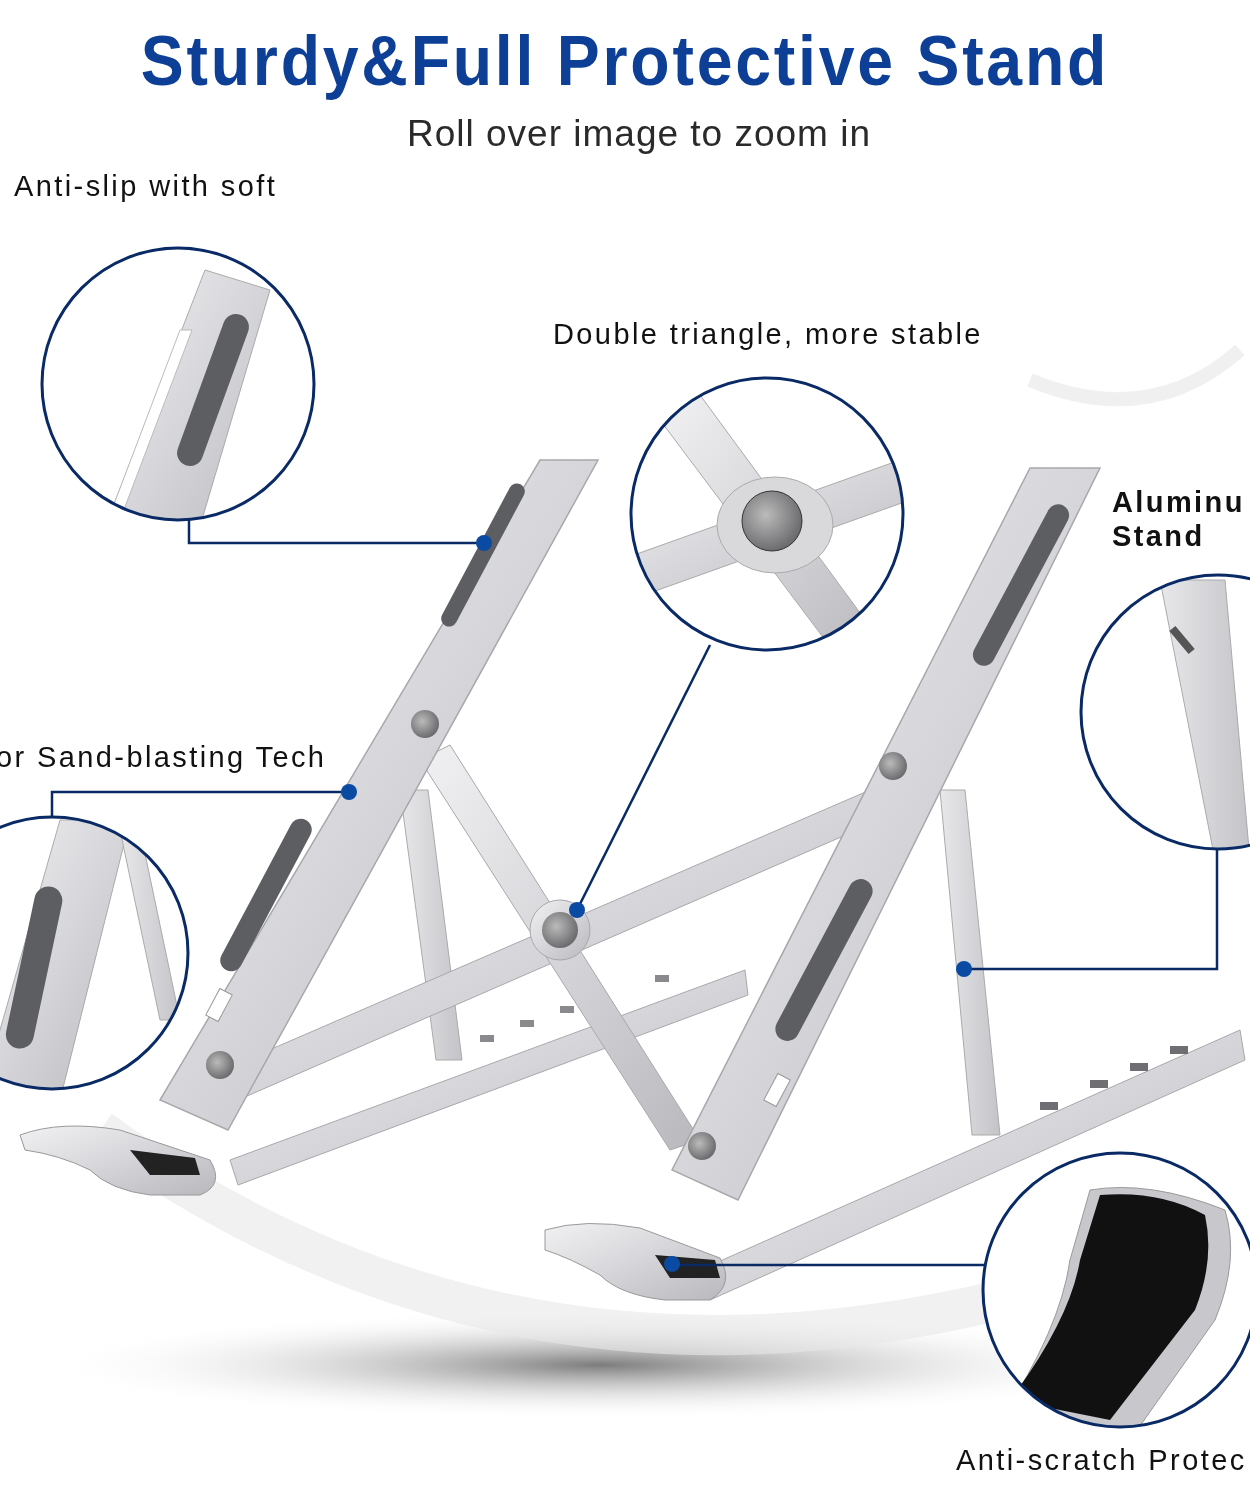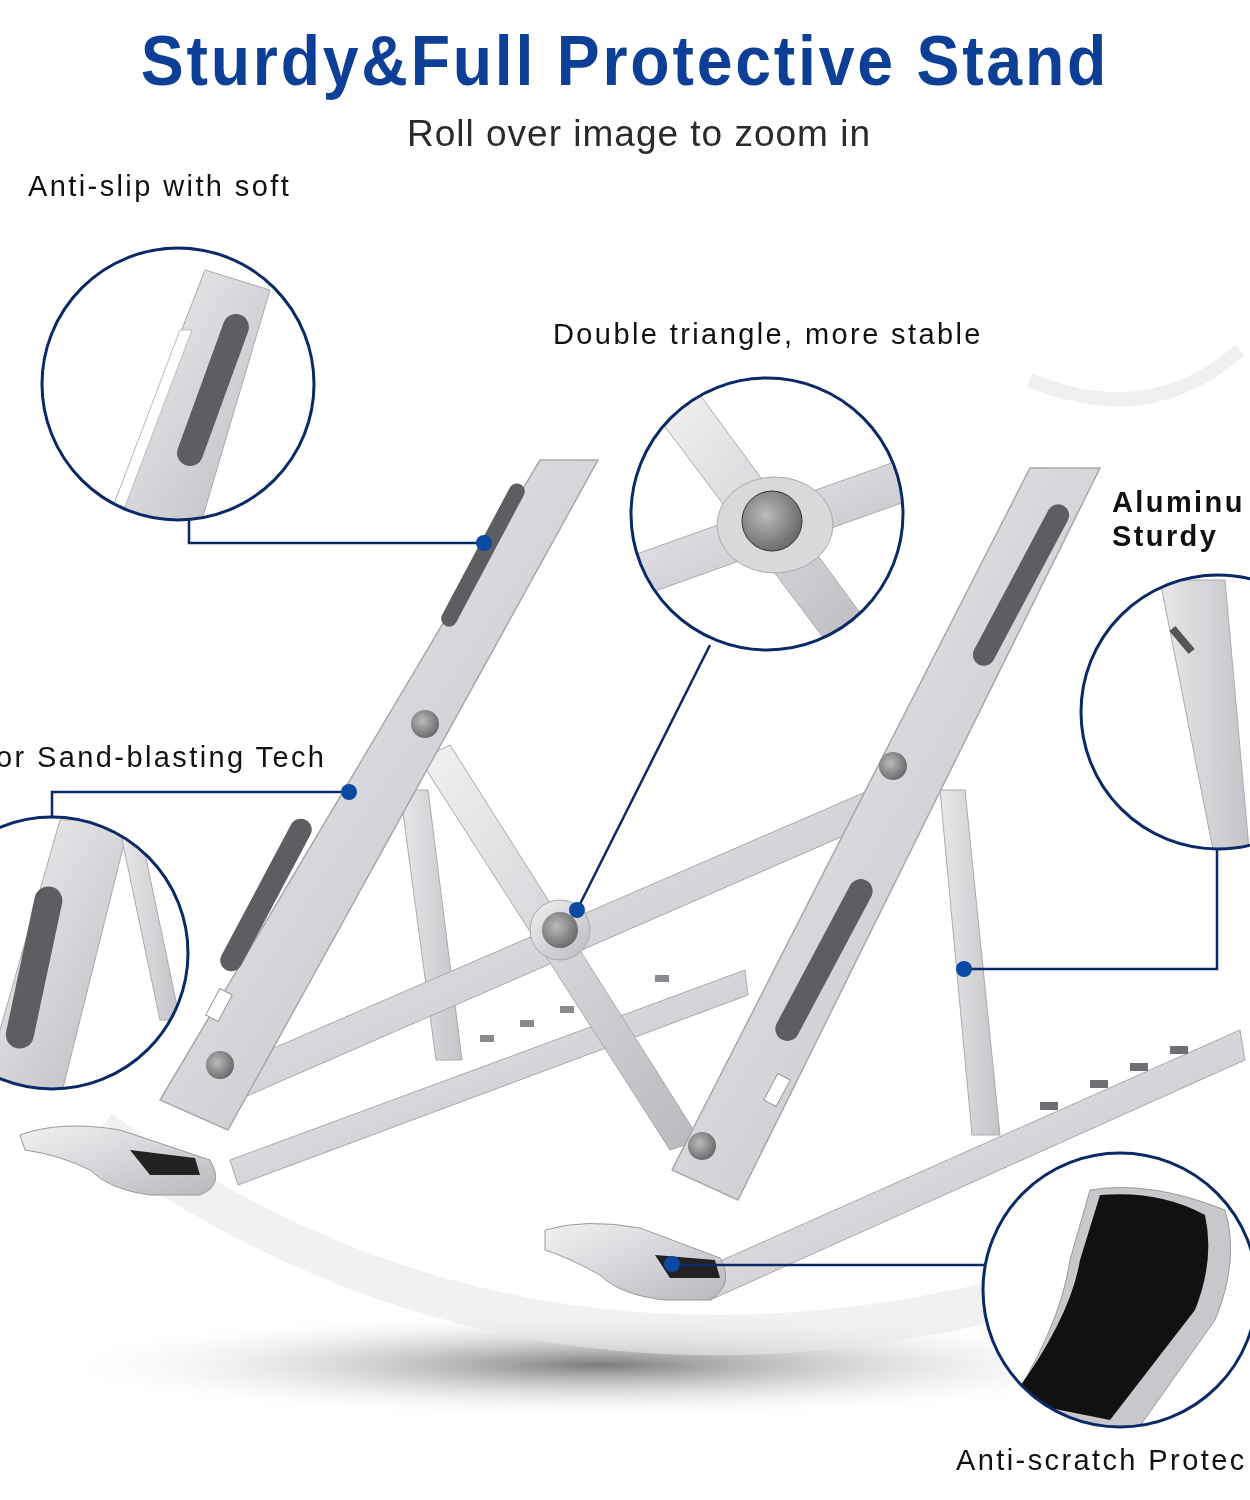--- a/index.html
+++ b/index.html
@@ -170,28 +170,28 @@
   </g>
   <g fill="#0b4aa2">
     <circle cx="484" cy="543" r="8"></circle>
     <circle cx="577" cy="910" r="8"></circle>
     <circle cx="964" cy="969" r="8"></circle>
     <circle cx="349" cy="792" r="8"></circle>
     <circle cx="672" cy="1264" r="8"></circle>
   </g>
 </svg>
 
-<div class="callout" style="left:28px; top:169px;">
+<div class="callout" style="left:14px; top:169px;">
   <div>Anti-slip with soft</div>
 </div>
 <div class="callout" style="left:553px; top:317px;">
   <div>Double triangle, more stable</div>
 </div>
 <div class="callout" style="left:1112px; top:485px; line-height:34px;font-weight:bold;">
   <div>Aluminu</div>
-  <div>Sturdy</div>
+  <div>Stand</div>
 </div>
 <div class="callout" style="left:-4px; top:740px;">
   <div>or Sand-blasting Tech</div>
 </div>
 <div class="callout" style="left:956px; top:1443px;">
   <div>Anti-scratch Protec</div>
 </div>
 
 </body></html>

